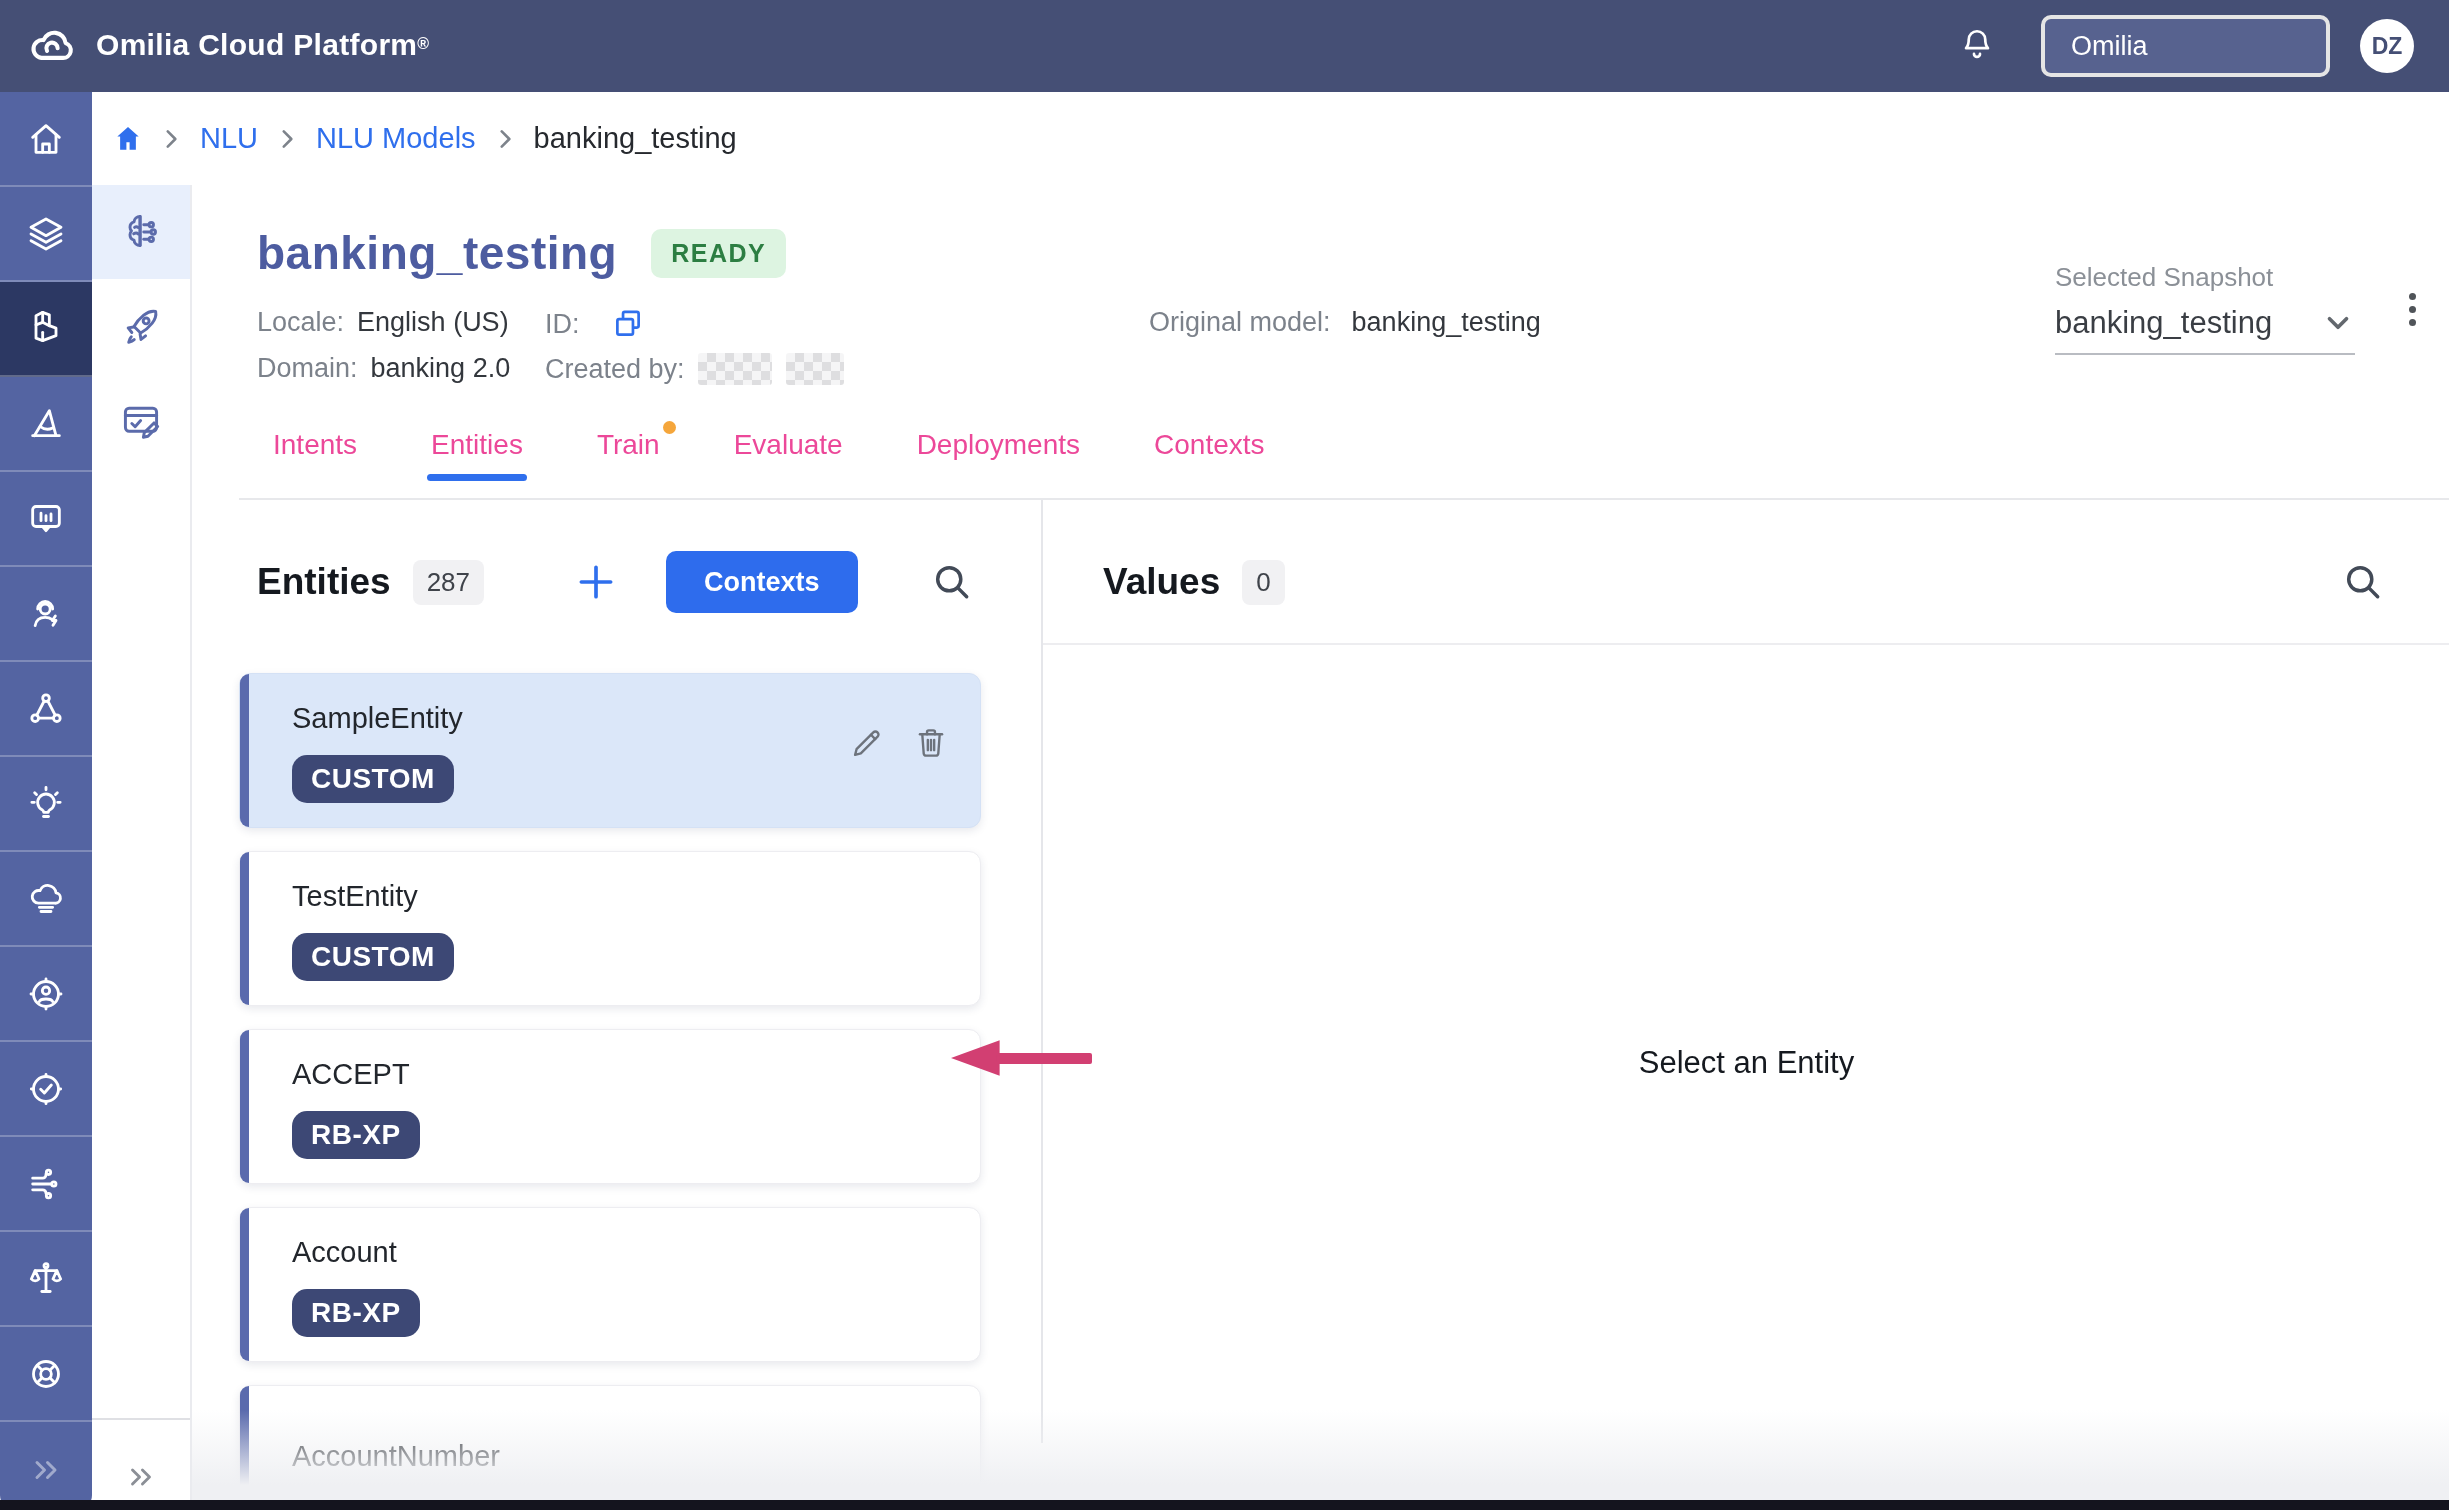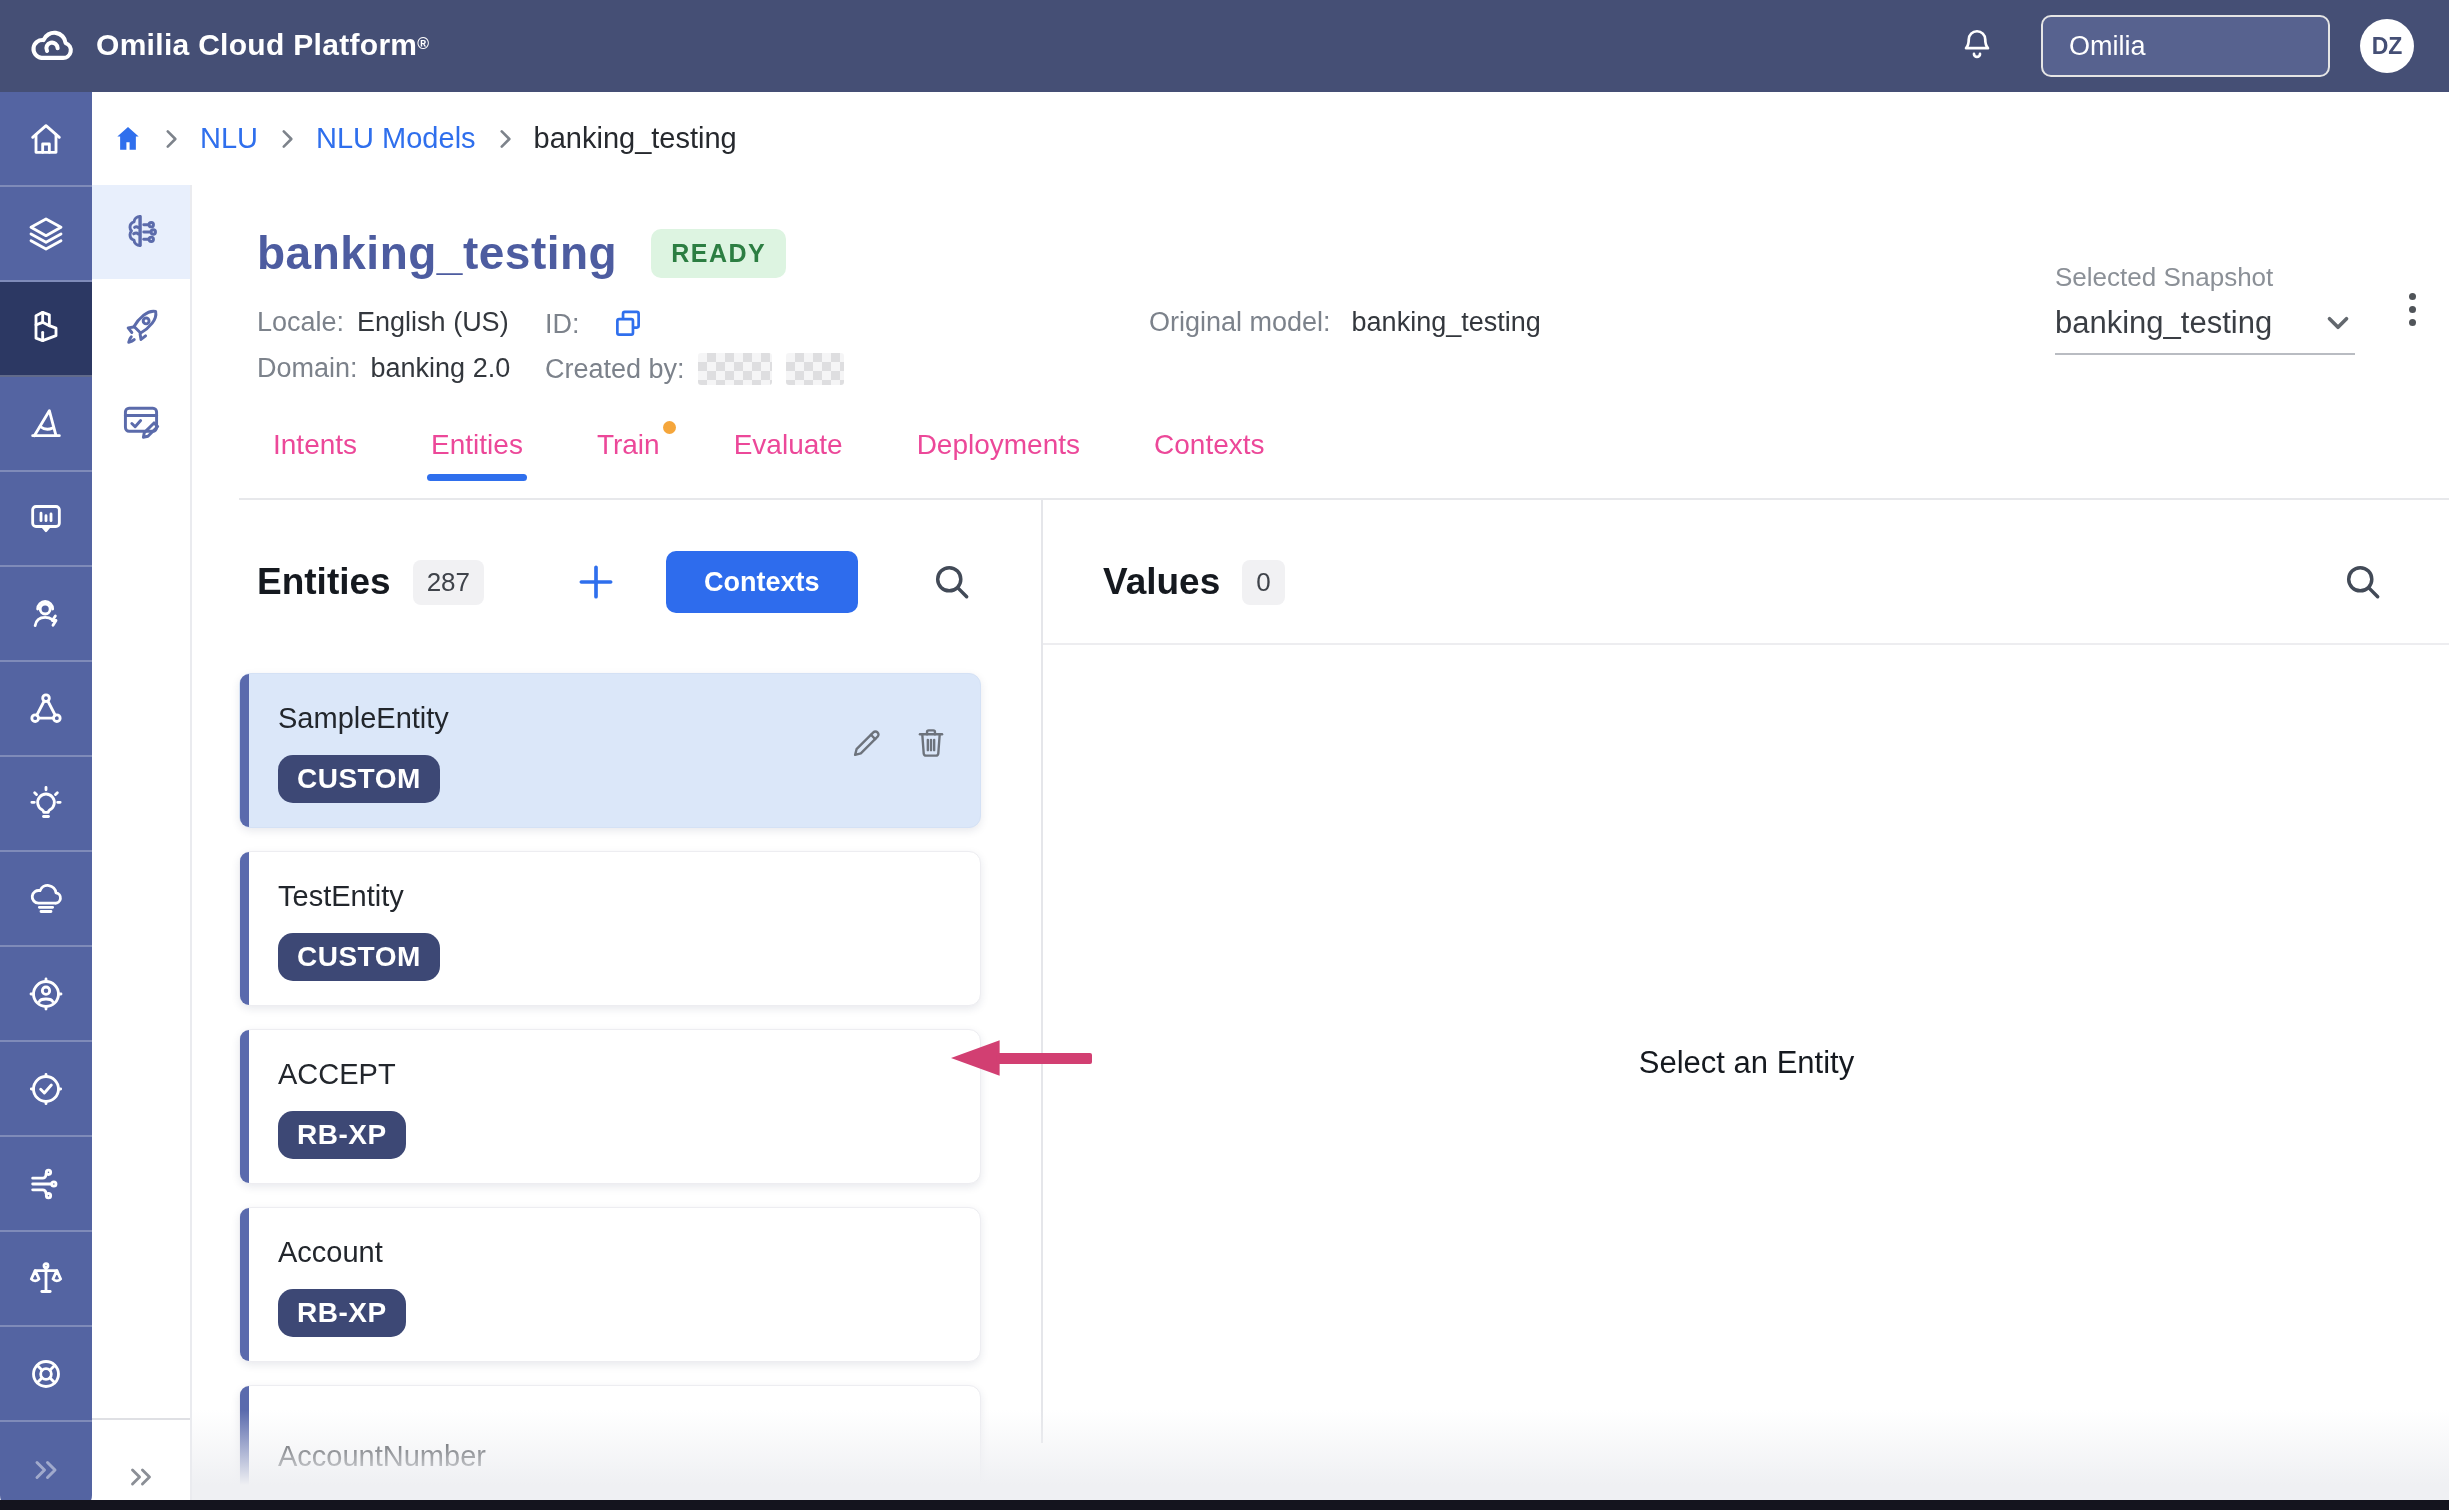--- a/index.html
+++ b/index.html
@@ -9,21 +9,21 @@
 
   
   .topbar { position:absolute; left:0; top:0; width:2450px; height:92px; background:#454f75;
             display:flex; align-items:center; padding:0 36px 0 26px; z-index:30; }
   .brand { display:flex; align-items:flex-start; color:#fff; }
   .brand svg { margin-right:18px; margin-top:2px; }
   .brand-text { font-size:30px; font-weight:700; letter-spacing:0.3px; line-height:52px; }
   .brand-reg { font-size:16px; vertical-align:super; font-weight:700; }
   .topbar-right { margin-left:auto; display:flex; align-items:center; }
   .bell { color:#fff; margin-right:46px; cursor:pointer; }
-  .tenant-btn { width:289px; height:62px; border-radius:10px; background:#57628f; border:2px solid #e5e5e5;
+  .tenant-btn { width:289px; height:62px; border-radius:10px; background:#57628f; border:4px solid #e5e5e5;
                 color:#fff; font-size:27px; display:flex; align-items:center; padding-left:26px; cursor:pointer; }
   .avatar { width:54px; height:54px; border-radius:50%; background:#fff; color:#454f75; font-weight:700;
             font-size:23px; display:flex; align-items:center; justify-content:center; margin-left:30px; cursor:pointer; }
 
   
   .rail { position:absolute; left:0; top:92px; width:92px; height:1419px; background:#5464a2;
           display:flex; flex-direction:column; z-index:20; border-radius:0 0 16px 16px; }
   .rail-item { height:95px; flex:0 0 95px; display:flex; align-items:center; justify-content:center;
                color:#fff; border-bottom:2px solid rgba(255,255,255,.25); cursor:pointer; }
   .rail-item.active { background:#2c3863; }
@@ -99,21 +99,21 @@
   .search-btn { margin-left:72px; color:#424a57; cursor:pointer; display:flex; }
 
   .right-head { position:absolute; left:911px; top:50px; width:1282px; height:64px; display:flex; align-items:center; }
   .right-divider { position:absolute; left:851px; right:0; top:143px; height:2px; background:#ededf0; }
   .empty-state { position:absolute; left:851px; width:1407px; top:545px; text-align:center;
                  font-size:31px; font-weight:500; color:#15191f; }
 
   .entity-list { position:absolute; left:47px; top:173px; width:742px; }
   .card { position:relative; width:742px; height:155px; background:#fff; border:1px solid #ededf1;
           border-radius:12px; margin-bottom:23px; box-shadow:0 3px 8px rgba(25,39,80,.10);
-          padding:28px 0 0 38px; cursor:pointer; }
+          padding:28px 0 0 52px; cursor:pointer; }
   .card::before { content:""; position:absolute; left:0; top:0; bottom:0; width:9px; background:#5a6aad;
                   border-radius:11px 0 0 11px; }
   .card.selected { background:#dbe7f9; border-color:#d4e1f5; }
   .ent-name { font-size:29px; color:#22262c; }
   .ent-badge { display:inline-block; margin-top:20px; background:#3d4875; color:#fff; font-size:28px; font-weight:700;
                letter-spacing:0.5px; padding:8px 19px; border-radius:15px; }
   .card-actions { position:absolute; right:30px; top:50px; display:flex; gap:26px; color:#6d737c; }
   .card-actions .act { cursor:pointer; display:flex; }
 
   .pointer-arrow { position:absolute; left:759px; top:539px; z-index:6; }

